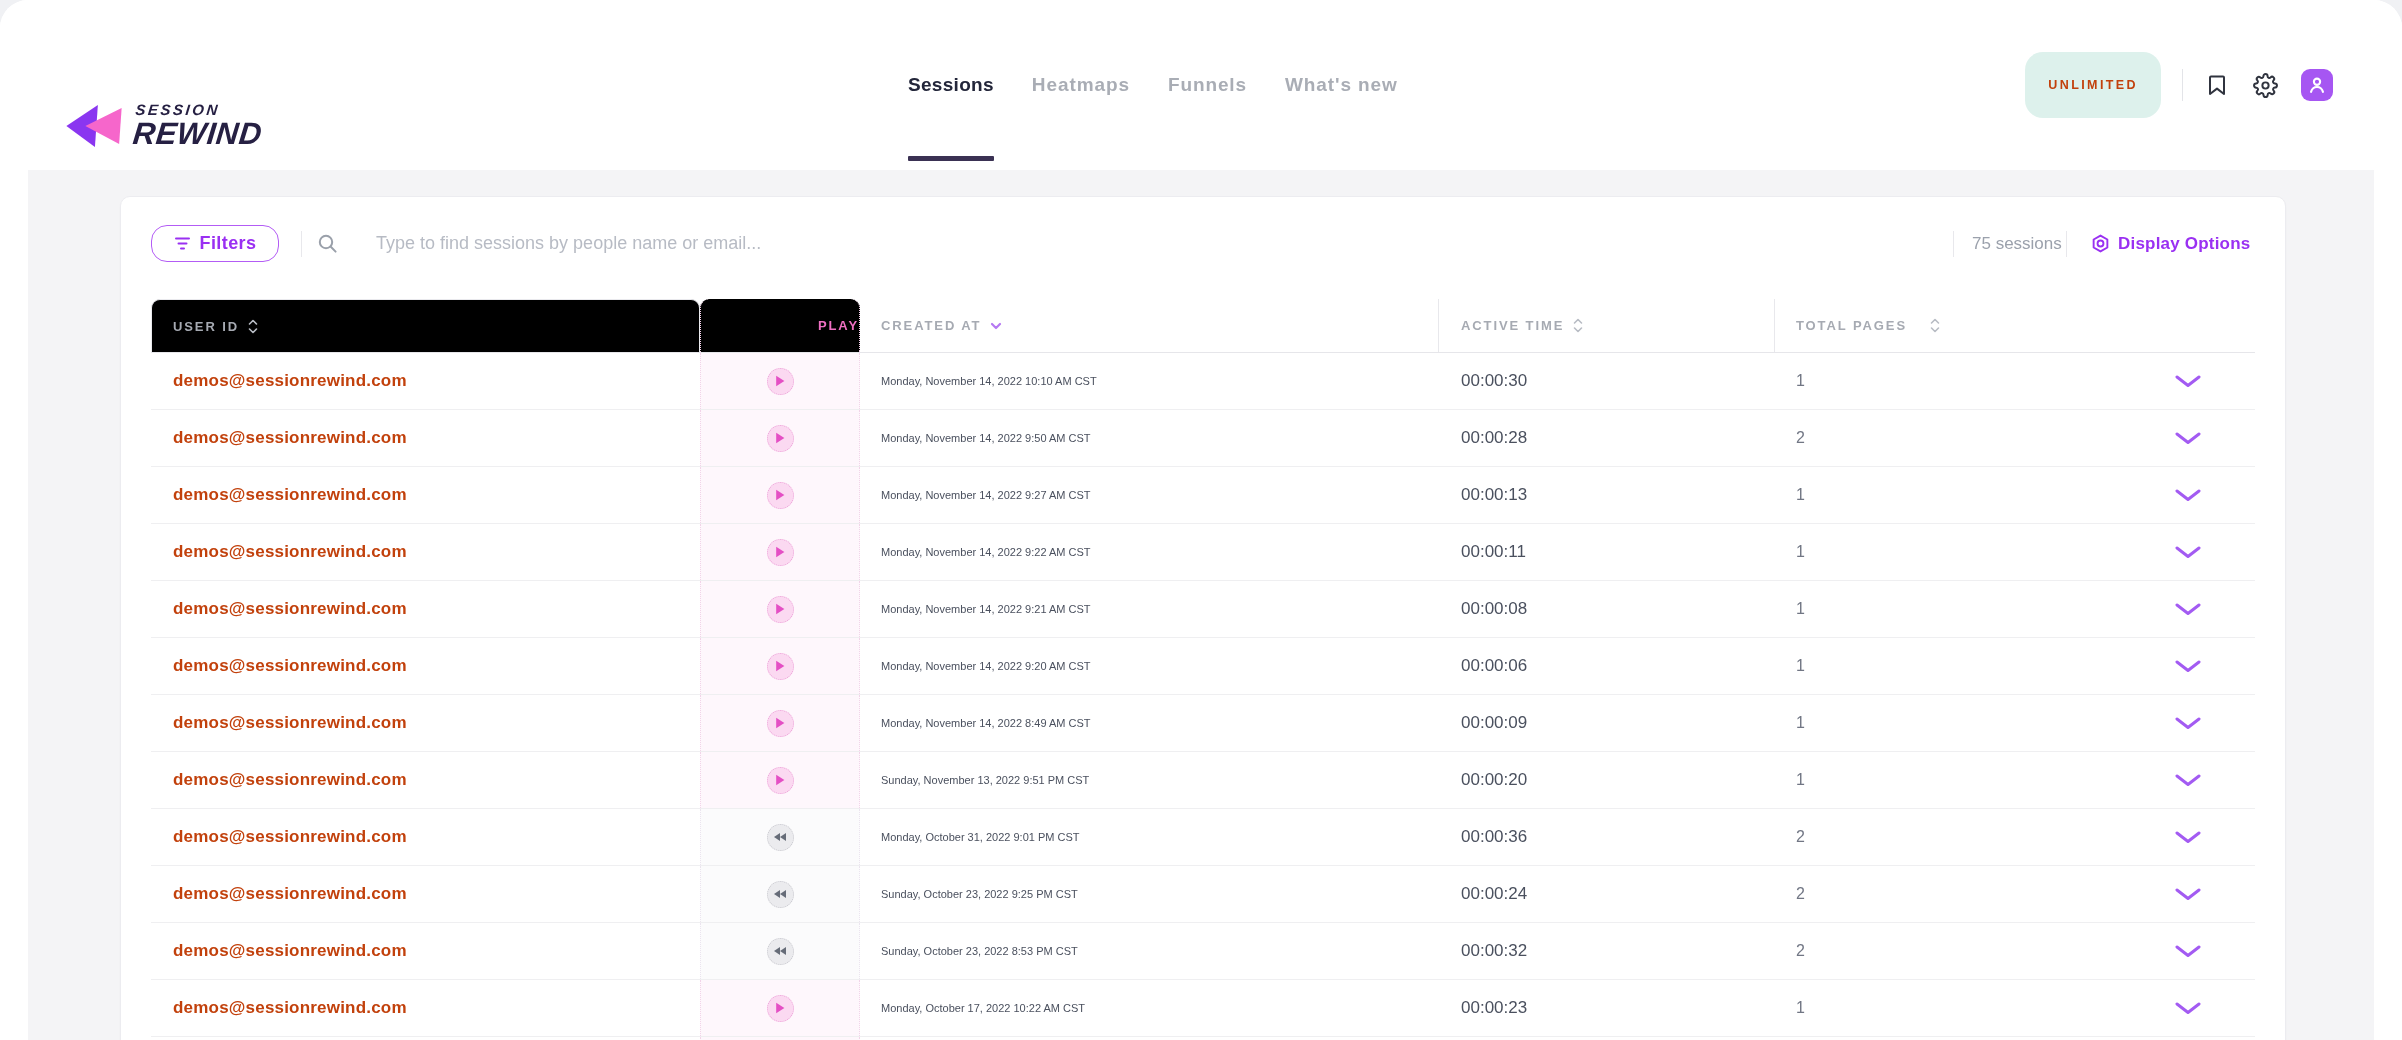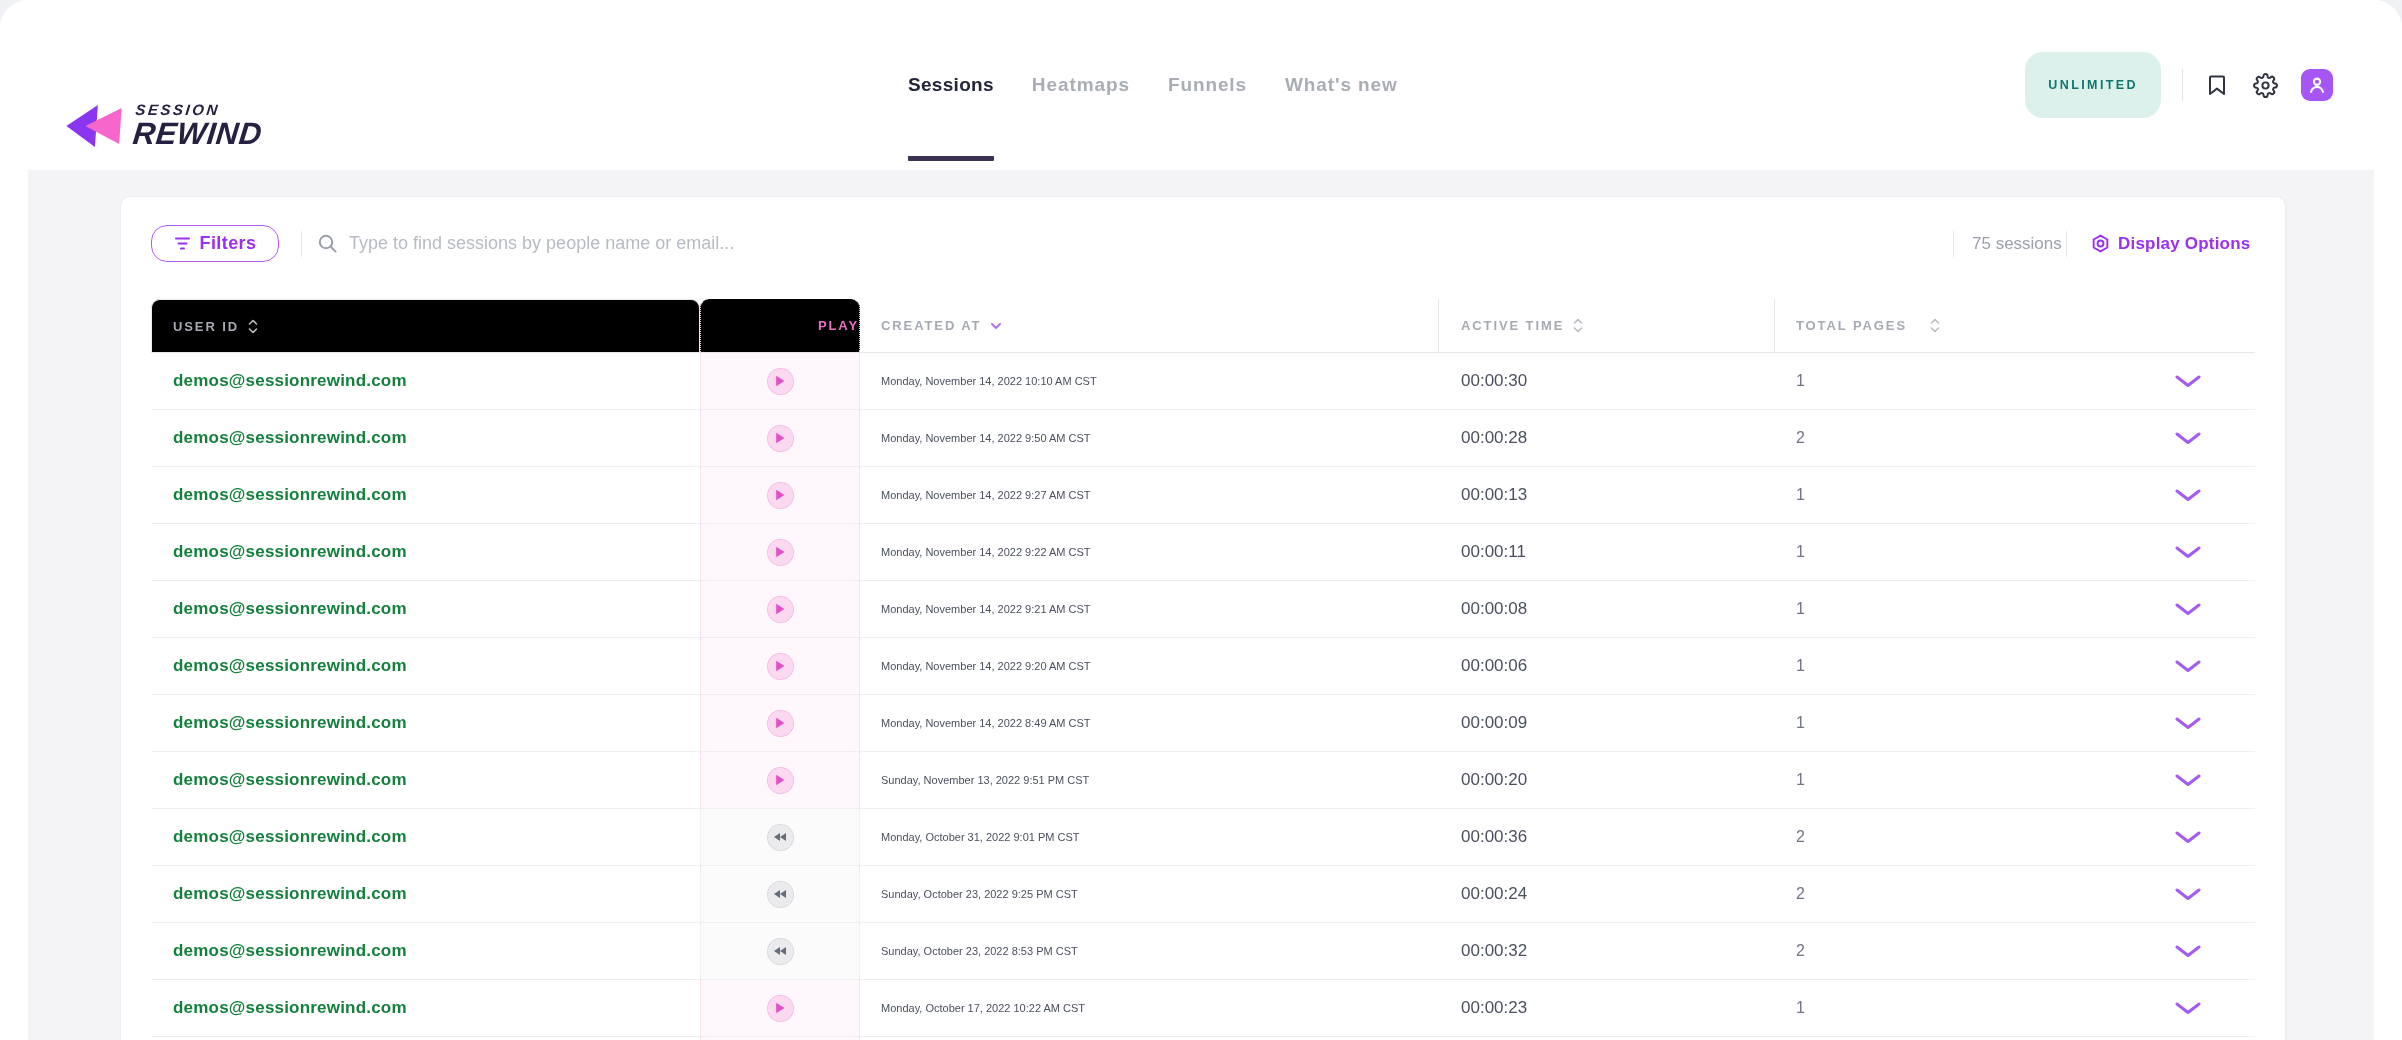--- a/index.html
+++ b/index.html
@@ -13,40 +13,40 @@
   .logo-session{font-size:15px;font-weight:800;font-style:italic;letter-spacing:2.5px;color:#262043;}
   .logo-rewind{font-size:31px;font-weight:800;font-style:italic;letter-spacing:.5px;color:#262043;margin-top:1px;}
 
   .nav{position:absolute;left:908px;top:0;height:170px;display:flex;align-items:center;gap:38px;text-align:right;}
   .nav-item{font-size:19px;font-weight:600;letter-spacing:.9px;color:#a9adb5;text-decoration:none;
     position:relative;height:170px;display:flex;align-items:center;cursor:pointer;}
   .nav-item.active{color:#23263a;font-weight:700;letter-spacing:.3px;}
   .nav-item.active::after{content:"";position:absolute;left:0;right:0;bottom:9px;height:5px;background:#3a3153;border-radius:1px;}
 
   .header-right{position:absolute;right:69px;top:0;height:170px;display:flex;align-items:center;gap:21px;}
-  .pill{background:#ddf1ec;color:#0f766e;font-size:12.5px;font-weight:700;letter-spacing:2.4px;
+  .pill{background:#ddf1ec;color:#c2410c;font-size:12.5px;font-weight:700;letter-spacing:2.4px;
     padding:26px 23px;border-radius:18px;}
   .vdiv{width:1px;height:32px;background:#e3e4e8;}
   .iconbtn{background:none;border:none;padding:2px;cursor:pointer;display:flex;align-items:center;}
   .avatar{width:32px;height:32px;border-radius:9px;background:#a656f2;border:none;cursor:pointer;
     display:flex;align-items:center;justify-content:center;padding:0;}
 
   
   .content{position:absolute;left:28px;right:28px;top:170px;bottom:0;background:#f4f4f6;}
   .card{position:absolute;left:92px;top:26px;width:2164px;height:880px;background:#fff;
     border:1px solid #ececf0;border-radius:10px;box-shadow:0 1px 2px rgba(30,30,40,.03);}
 
   
   .toolbar{position:absolute;left:0;right:0;top:28px;height:38px;}
   .filters-btn{position:absolute;left:30px;top:0;width:128px;height:37px;border:1.5px solid #b35cf5;
     border-radius:16px;background:#fff;color:#9a30f2;font-size:18px;font-weight:700;letter-spacing:.4px;
     display:flex;align-items:center;justify-content:center;gap:9px;cursor:pointer;font-family:inherit;}
   .tb-div{position:absolute;width:1px;height:26px;top:6px;background:#e8e8ec;}
   .search-wrap{position:absolute;left:196px;top:0;height:37px;display:flex;align-items:center;gap:9px;width:900px;}
-  .search-input{border:none;outline:none;flex:1;font-size:18px;color:#3a3f4e;font-family:inherit;background:transparent;}
+  .search-input{border:none;outline:none;flex:1;font-size:18px;color:#3a3f4e;font-family:inherit;background:transparent;margin-left:27px;}
   .search-input::placeholder{color:#b7bbc4;}
   .sess-count{position:absolute;left:1851px;top:0;height:37px;display:flex;align-items:center;
     font-size:17px;color:#9ba1ac;font-weight:500;}
   .display-opts{position:absolute;left:1964px;top:0;height:37px;display:flex;align-items:center;gap:8px;
     background:none;border:none;cursor:pointer;color:#9a30f2;font-size:17px;font-weight:700;letter-spacing:.2px;font-family:inherit;}
 
   
   .thead{position:absolute;left:30px;top:102px;width:2104px;height:54px;display:flex;
     border-bottom:1px solid #e6e6ea;box-sizing:border-box;font-size:13px;font-weight:700;letter-spacing:1.9px;color:#a6aab2;}
   .th{display:flex;align-items:center;box-sizing:border-box;}
@@ -55,21 +55,21 @@
     border-radius:9px 9px 0 0;justify-content:flex-end;color:#ee6fc2;}
   .th-created{width:578px;padding-left:21px;gap:9px;}
   .th-active{width:336px;border-left:1px solid #e8e8ec;padding-left:22px;gap:9px;}
   .th-pages{width:347px;border-left:1px solid #e8e8ec;padding-left:21px;gap:23px;}
   .th-rest{flex:1;}
 
   
   .rows{position:absolute;left:30px;top:156px;width:2104px;bottom:0;overflow:hidden;}
   .row{height:57px;display:flex;align-items:stretch;border-bottom:1px solid #efeff1;box-sizing:border-box;cursor:pointer;}
   .cell{display:flex;align-items:center;box-sizing:border-box;}
-  .c-user{width:549px;padding-left:22px;font-size:17px;font-weight:600;color:#15803d;letter-spacing:.2px;}
+  .c-user{width:549px;padding-left:22px;font-size:17px;font-weight:600;color:#c2410c;letter-spacing:.2px;}
   .c-play{width:160px;justify-content:center;border-left:1.5px dotted #f2d4e9;border-right:1.5px dotted #f2d4e9;background:#fef7fc;}
   .row.gray .c-play{background:#fbfbfc;border-color:#ebe4ef;}
   .c-created{width:578px;padding-left:21px;font-size:11px;color:#4a505e;}
   .c-active{width:336px;padding-left:23px;font-size:17px;color:#4a505e;}
   .c-pages{width:347px;padding-left:22px;font-size:16px;color:#717684;}
   .c-chev{flex:1;padding-left:54px;}
 
   .playbtn{width:27px;height:27px;border-radius:50%;display:flex;align-items:center;justify-content:center;
     cursor:pointer;padding:0;background:#fbd9f1;border:1.5px dotted #eda3d9;}
   .playbtn .ic-rewind{display:none;}

